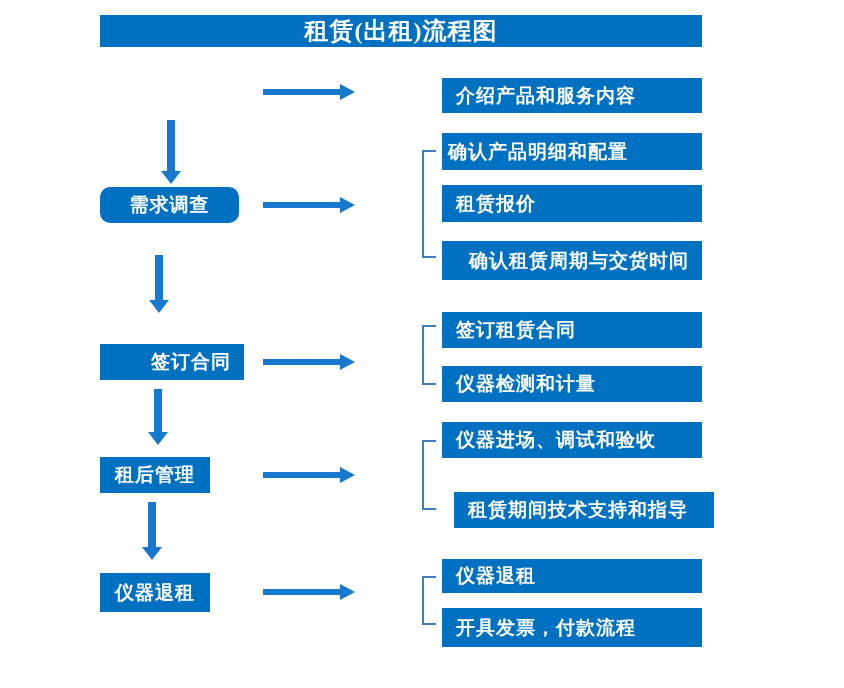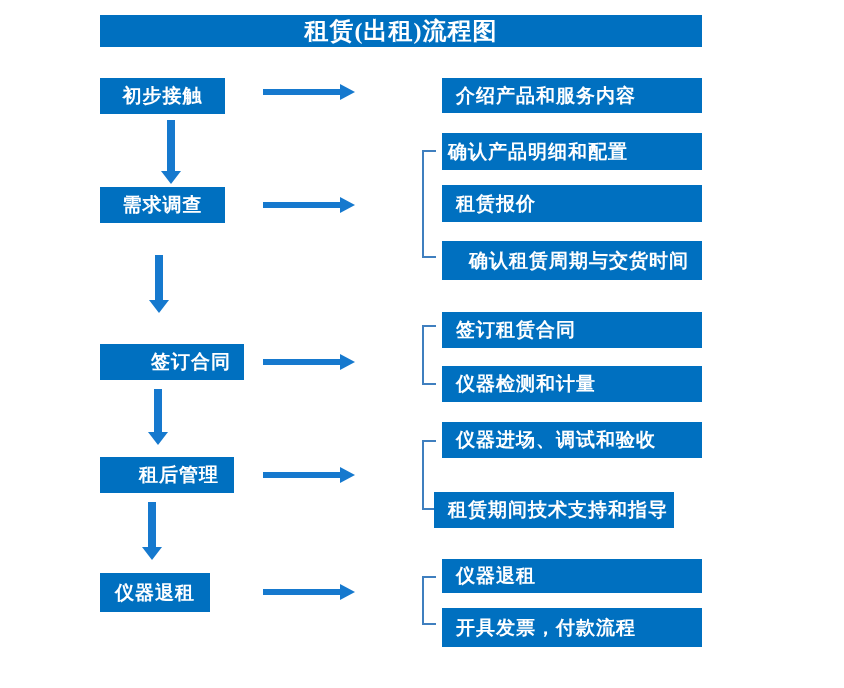--- a/index.html
+++ b/index.html
@@ -47,24 +47,23 @@
     border-bottom:2px solid var(--bracket);
     box-sizing:border-box;}
 </style>
 </head>
 <body>
 
 <div class="canvas">
 
   <div class="bluebox titlebar" style="left:100px;top:15px;width:602px;height:32px;">租赁(出租)流程图</div>
 
-  <div class="bluebox stage" style="left:100px;top:78px;width:125px;height:36px;">初步接触</div>
-  <div class="bluebox stage" style="left:100px;top:187px;width:125px;height:36px;">需求调查</div>
+  <div class="bluebox stage" style="left:100px;top:187px;width:139px;height:36px;border-radius:10px;">需求调查</div>
   <div class="bluebox stage" style="left:100px;top:344px;width:106px;height:36px;padding-left:38px;">签订合同</div>
-  <div class="bluebox stage" style="left:100px;top:457px;width:110px;height:36px;padding-left:24px;">租后管理</div>
+  <div class="bluebox stage" style="left:100px;top:457px;width:110px;height:36px;">租后管理</div>
   <div class="bluebox stage" style="left:100px;top:573px;width:110px;height:39px;">仪器退租</div>
 
   <div class="varrow" style="left:161px;top:120px;height:64px;">
     <div class="shaft" style="height:51px;"></div>
     <div class="head"></div>
   </div>
   <div class="varrow" style="left:149px;top:255px;height:58px;">
     <div class="shaft" style="height:45px;"></div>
     <div class="head"></div>
   </div>
@@ -106,18 +105,18 @@
   <div class="bluebox output" style="left:442px;top:78px;width:260px;height:35px;">介绍产品和服务内容</div>
 
   <div class="bluebox output" style="left:442px;top:133px;width:260px;height:37px;padding-left:6px;">确认产品明细和配置</div>
   <div class="bluebox output" style="left:442px;top:185px;width:260px;height:37px;">租赁报价</div>
   <div class="bluebox output" style="left:442px;top:241px;width:260px;height:39px;padding-left:27px;">确认租赁周期与交货时间</div>
 
   <div class="bluebox output" style="left:442px;top:312px;width:260px;height:36px;">签订租赁合同</div>
   <div class="bluebox output" style="left:442px;top:366px;width:260px;height:36px;">仪器检测和计量</div>
 
   <div class="bluebox output" style="left:442px;top:422px;width:260px;height:36px;">仪器进场、调试和验收</div>
-  <div class="bluebox output" style="left:434px;top:492px;width:240px;height:36px;text-align:center;">租赁期间技术支持和指导</div>
+  <div class="bluebox output" style="left:454px;top:492px;width:260px;height:36px;text-align:center;">租赁期间技术支持和指导</div>
 
   <div class="bluebox output" style="left:442px;top:559px;width:260px;height:34px;">仪器退租</div>
   <div class="bluebox output" style="left:442px;top:608px;width:260px;height:39px;">开具发票，付款流程</div>
 
 </div>
 
 </body></html>

